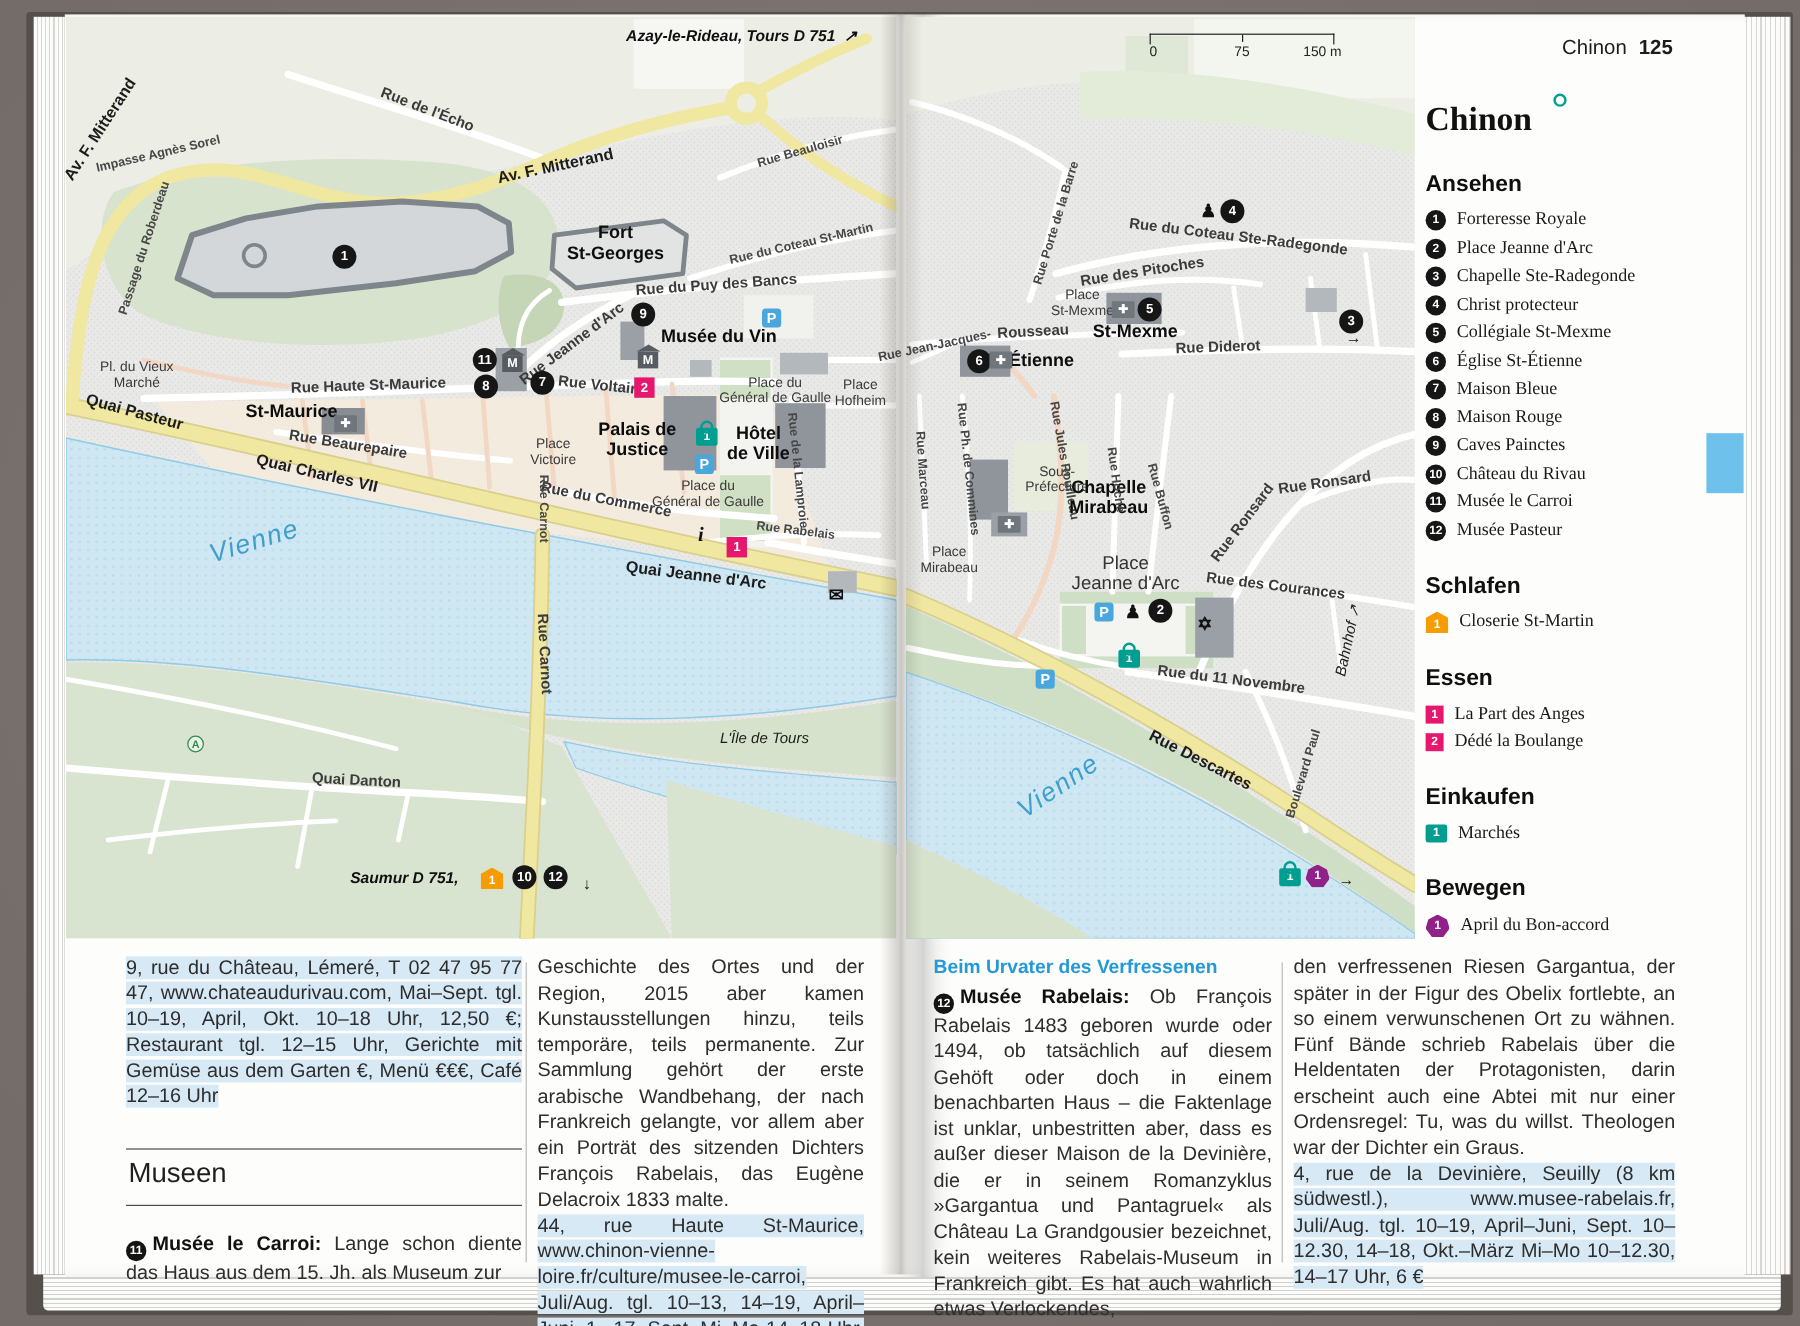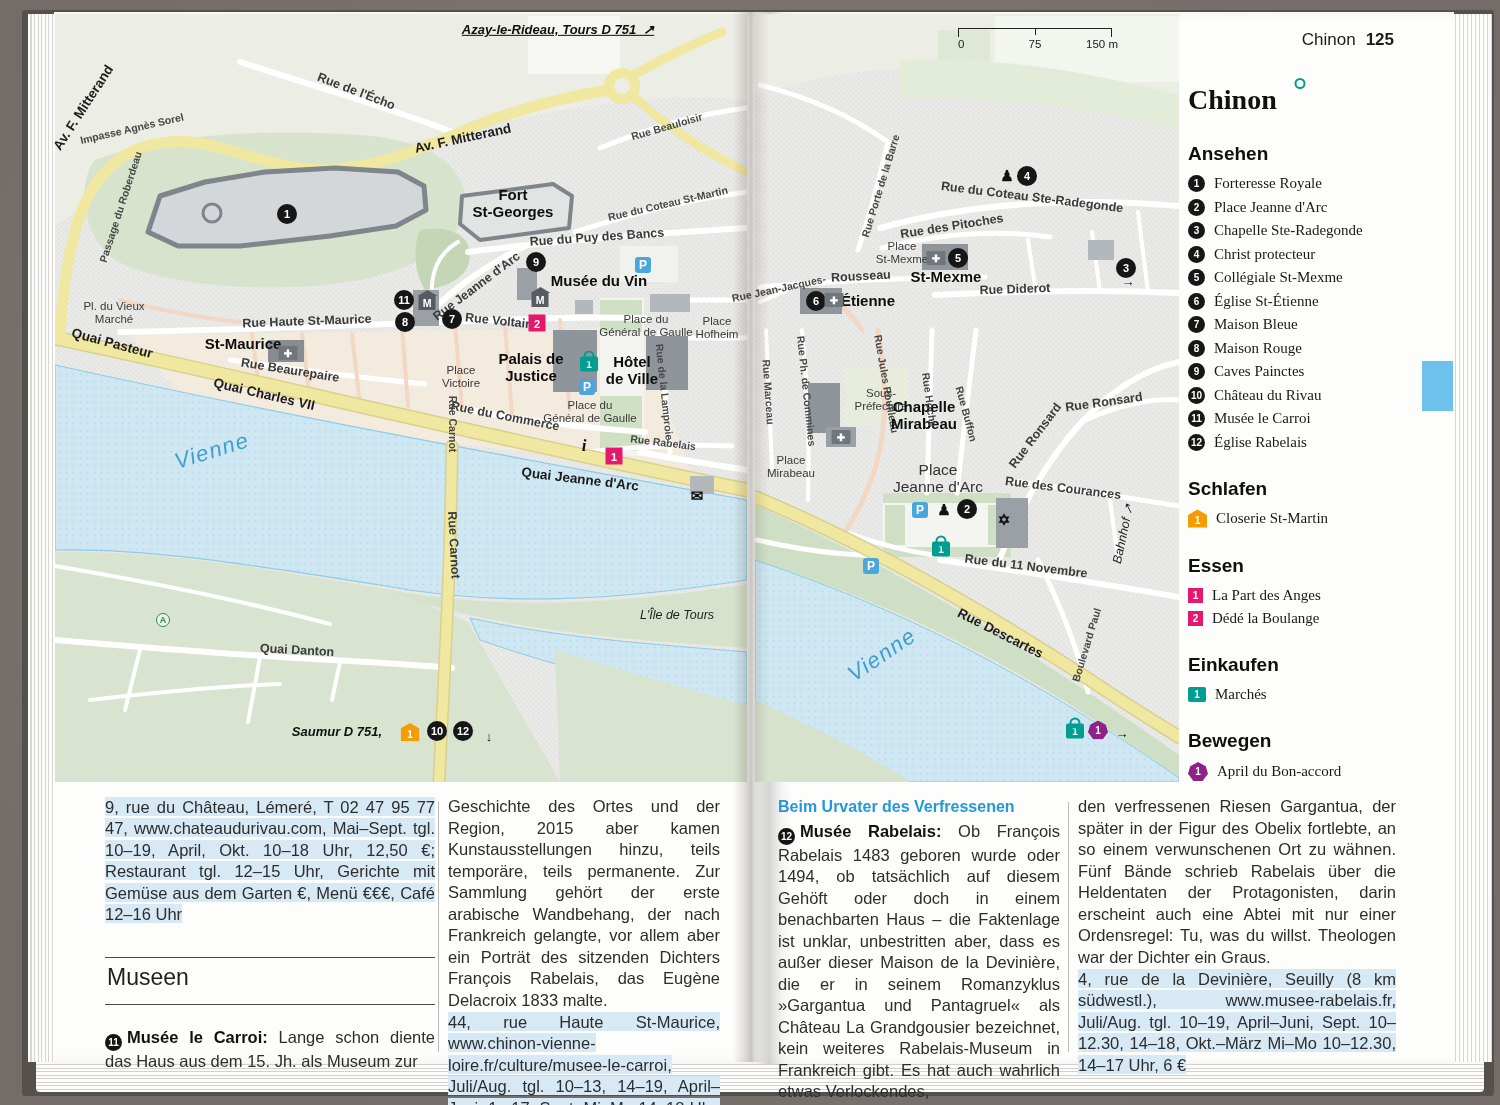--- a/index.html
+++ b/index.html
@@ -261,21 +261,21 @@
     <rect x="922" y="244" width="46" height="26" fill="#8f959b"></rect>
     <rect x="800" y="288" width="42" height="26" fill="#8f959b"></rect>
     <rect x="826" y="427" width="30" height="20" fill="#9aa0a6"></rect>
     <rect x="996" y="498" width="32" height="50" fill="#9aa0a6"></rect>
     <rect x="1088" y="240" width="26" height="20" fill="#b3b8bc"></rect>
   </svg>
  </div>
 
  <div class="labels">
 
- <span class="lbl lbl-dest" style="left: 558px; top: 30px; text-decoration: underline;">Azay-le-Rideau, Tours D 751  ↗</span>
+ <span class="lbl lbl-dest" style="left: 618px; top: 30px;">Azay-le-Rideau, Tours D 751  ↗</span>
       <span class="lbl lbl-quai" style="left: 84px; top: 108px; --r: -57deg;">Av. F. Mitterand</span>
       <span class="lbl lbl-quai" style="left: 463px; top: 139px; --r: -12deg;">Av. F. Mitterand</span>
       <span class="lbl lbl-street" style="left: 356px; top: 92px; --r: 21deg;">Rue de l'Écho</span>
       <span class="lbl lbl-street-sm" style="left: 132px; top: 129px; --r: -13deg;">Impasse Agnès Sorel</span>
       <span class="lbl lbl-street-sm" style="left: 121px; top: 207px; --r: -72deg;">Passage du Roberdeau</span>
       <span class="lbl lbl-poi" style="left: 513px; top: 203px;">Fort
 St-Georges</span>
       <span class="lbl lbl-street-sm" style="left: 667px; top: 127px; --r: -16deg;">Rue Beauloisir</span>
       <span class="lbl lbl-street-sm" style="left: 668px; top: 204px; --r: -13deg;">Rue du Coteau St-Martin</span>
       <span class="lbl lbl-street" style="left: 597px; top: 238px; --r: -4deg;">Rue du Puy des Bancs</span>
@@ -301,21 +301,21 @@
       <span class="lbl lbl-place" style="left: 114px; top: 313px;">Pl. du Vieux
 Marché</span>
       <span class="lbl lbl-street" style="left: 307px; top: 322px; --r: -2deg;">Rue Haute St-Maurice</span>
       <span class="lbl lbl-poi" style="left: 243px; top: 344px;">St-Maurice</span>
       <span class="lbl lbl-street" style="left: 290px; top: 371px; --r: 9deg;">Rue Beaurepaire</span>
       <span class="lbl lbl-quai" style="left: 112px; top: 344px; --r: 15deg;">Quai Pasteur</span>
       <span class="lbl lbl-quai" style="left: 264px; top: 395px; --r: 13deg;">Quai Charles VII</span>
       <span class="lbl lbl-quai" style="left: 580px; top: 480px; --r: 7deg;">Quai Jeanne d'Arc</span>
       <span class="lbl lbl-street-sm" style="left: 663px; top: 443px; --r: 7deg;">Rue Rabelais</span>
       <span class="lbl lbl-water" style="left: 212px; top: 451px; --r: -17deg;">Vienne</span>
-      <span class="lbl lbl-dest-sm" style="left: 637px; top: 616px; margin-left: 40px;">L'Île de Tours</span>
+      <span class="lbl lbl-dest-sm" style="left: 637px; top: 616px;">L'Île de Tours</span>
       <span class="lbl lbl-street" style="left: 297px; top: 651px; --r: 3deg;">Quai Danton</span>
       <span class="lbl lbl-dest" style="left: 337px; top: 732px;">Saumur D 751,</span>
       <span class="lbl lbl-street" style="left: 1032px; top: 198px; --r: 7deg;">Rue du Coteau Ste-Radegonde</span>
       <span class="lbl lbl-street-sm" style="left: 881px; top: 186px; --r: -73deg;">Rue Porte de la Barre</span>
       <span class="lbl lbl-street" style="left: 952px; top: 227px; --r: -9deg;">Rue des Pitoches</span>
       <span class="lbl lbl-place" style="left: 902px; top: 253px;">Place
 St-Mexme</span>
       <span class="lbl lbl-poi" style="left: 946px; top: 277px;">St-Mexme</span>
       <span class="lbl lbl-street" style="left: 1015px; top: 290px; --r: -2deg;">Rue Diderot</span>
       <span class="lbl lbl-street" style="left: 861px; top: 277px; --r: -3deg;">Rousseau</span>
@@ -442,21 +442,21 @@
         <div class="sb-row">
           <span class="mk mk-circle">10</span>
           <span class="sb-label">Château du Rivau</span>
         </div>
         <div class="sb-row">
           <span class="mk mk-circle">11</span>
           <span class="sb-label">Musée le Carroi</span>
         </div>
         <div class="sb-row">
           <span class="mk mk-circle">12</span>
-          <span class="sb-label">Église Rabelais</span>
+          <span class="sb-label">Musée Pasteur</span>
         </div>
       </div>
    <h3>Schlafen</h3>
    <div>
 
    <div class="sb-row">
           <span class="mk mk-house">1</span>
           <span class="sb-label">Closerie St-Martin</span>
         </div>
       </div>

